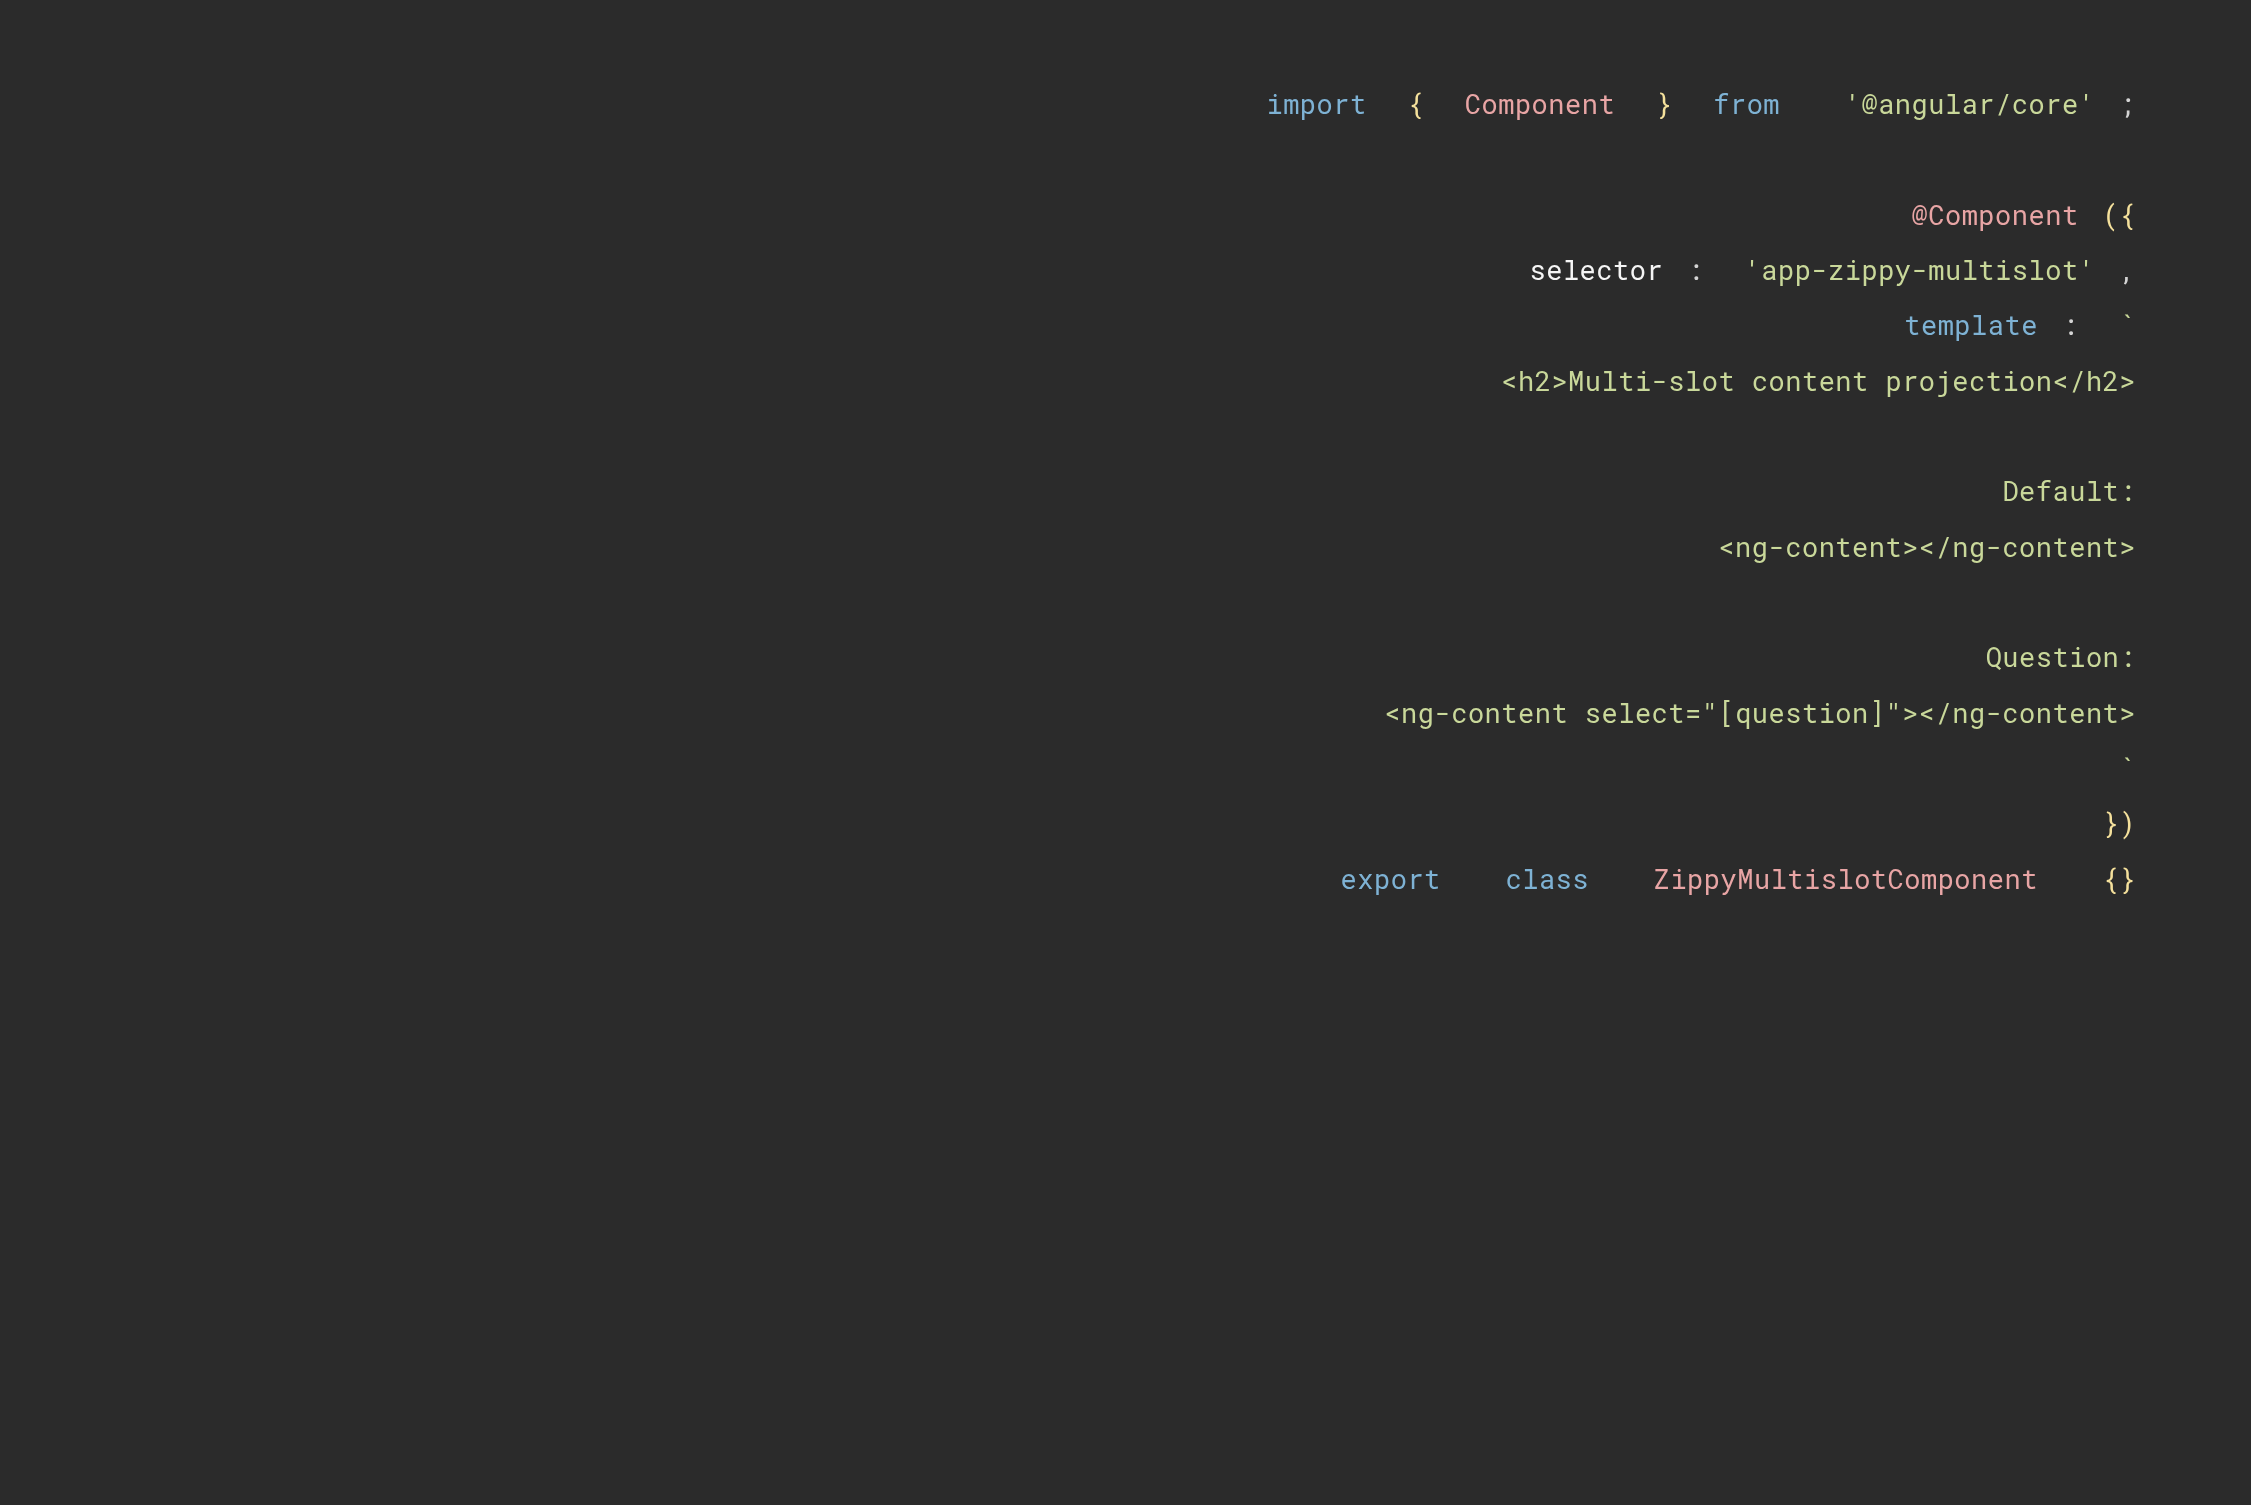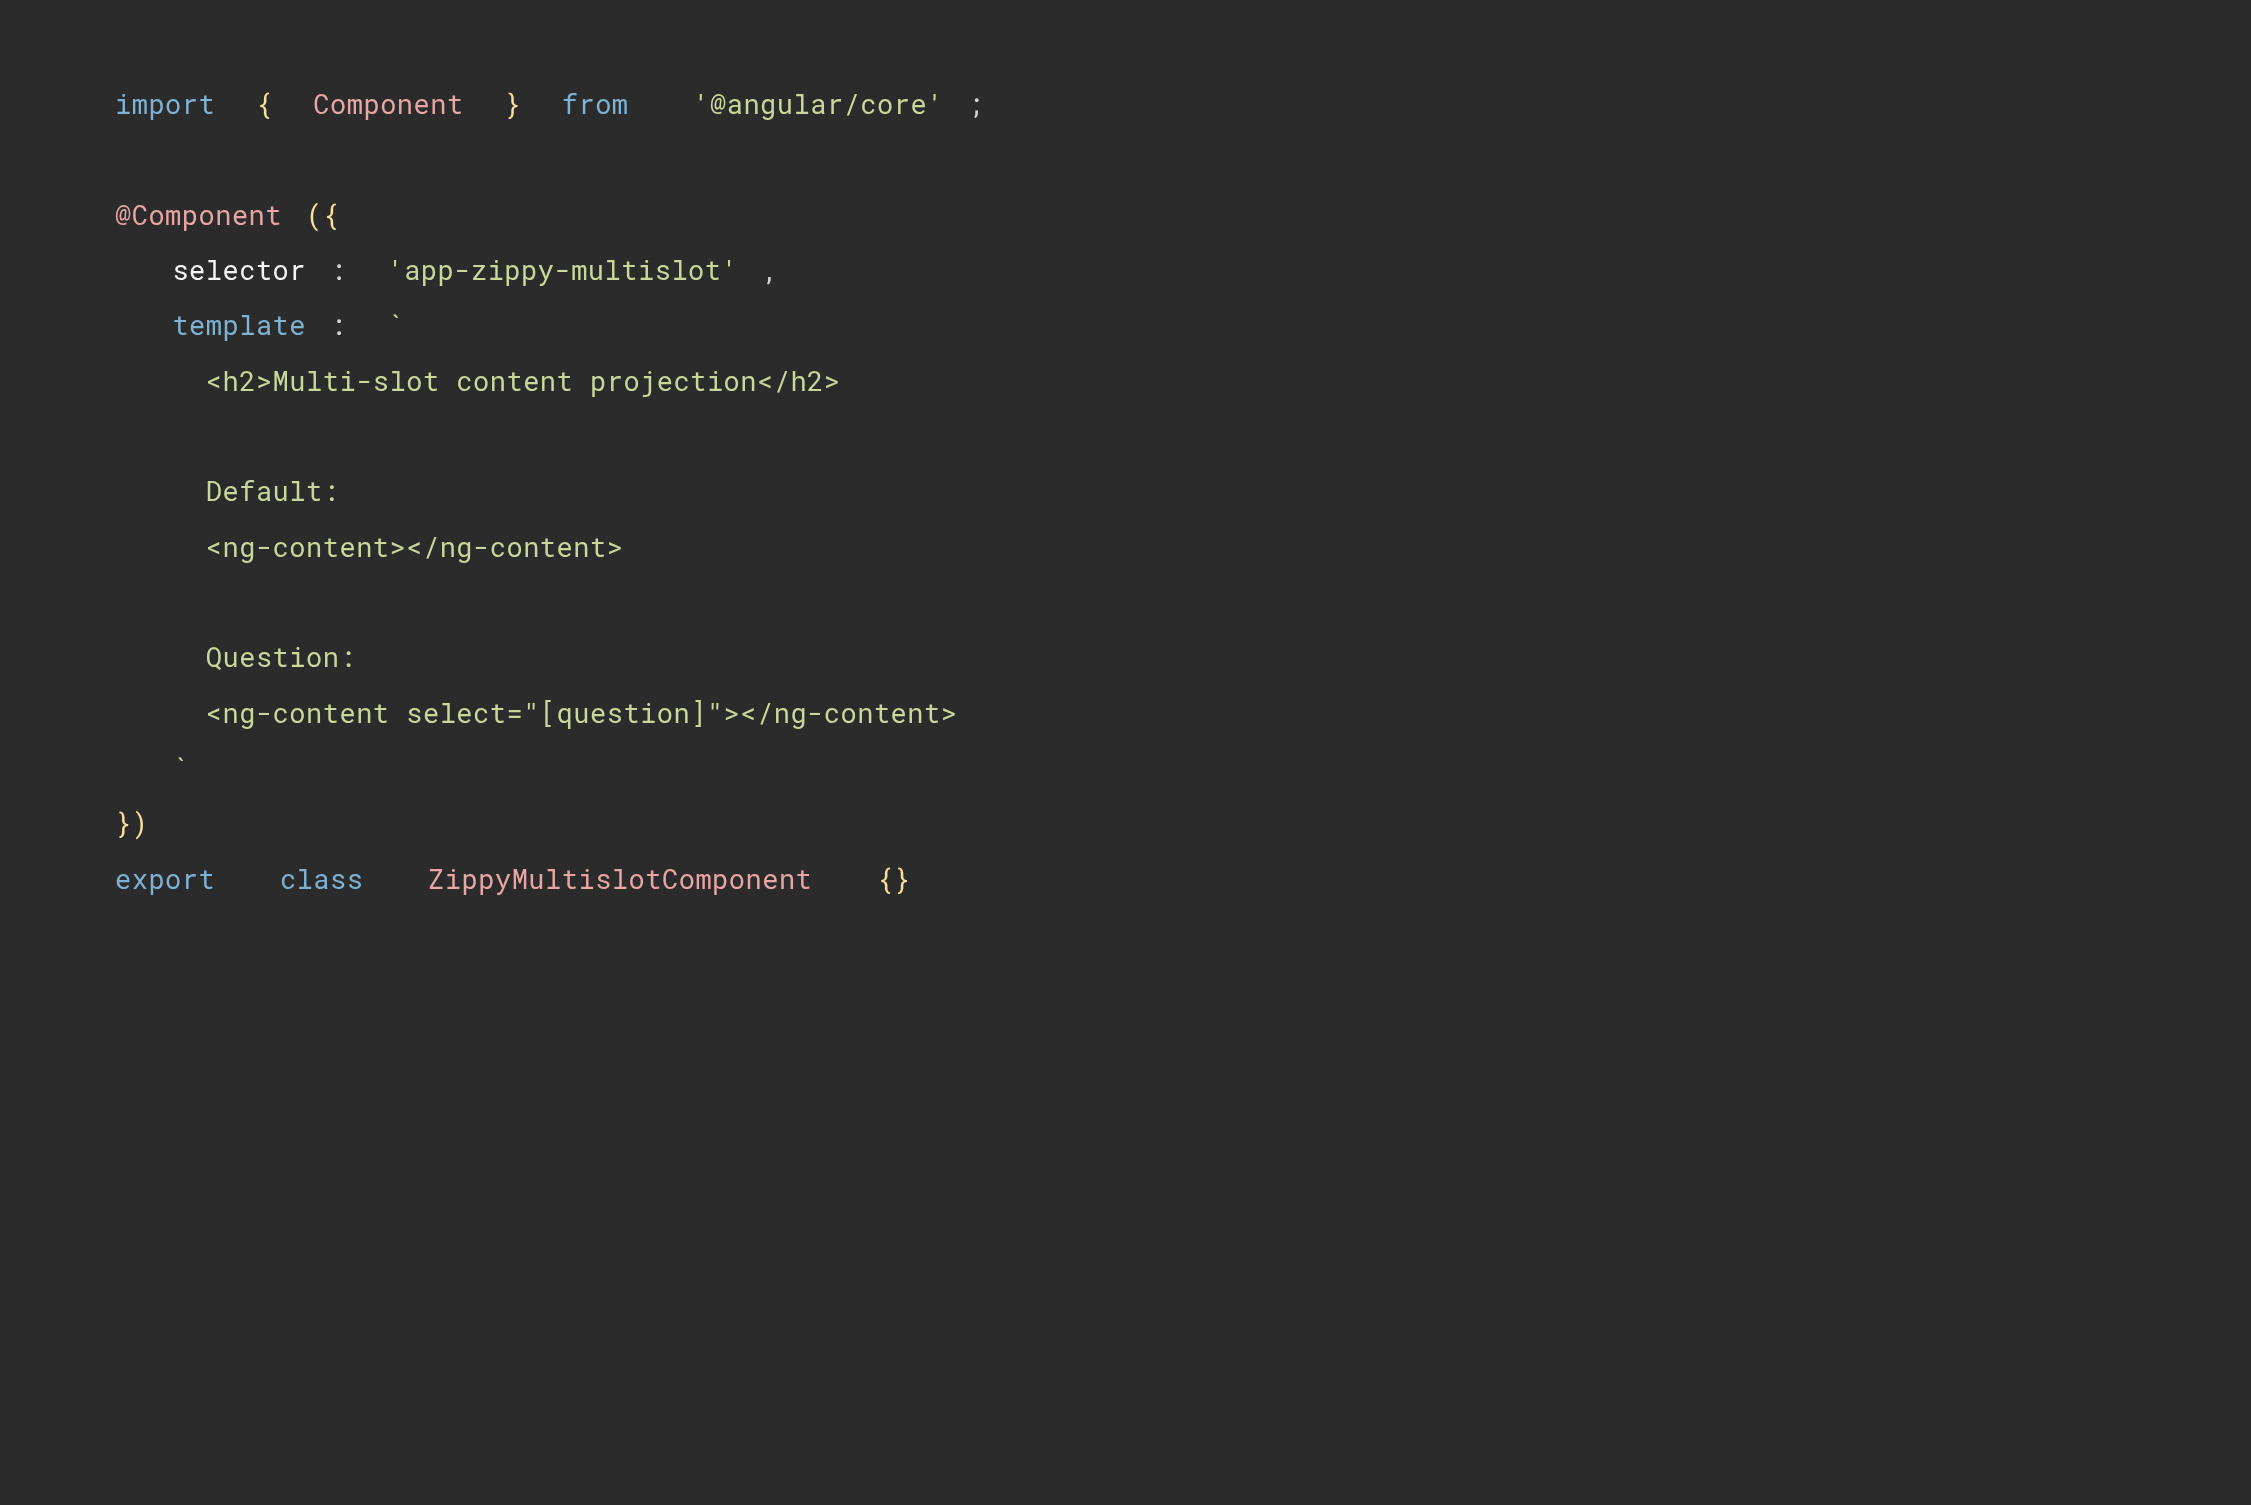--- a/index.html
+++ b/index.html
@@ -1,18 +1,19 @@
 <!DOCTYPE html>
 <html><head>
   <meta charset="utf-8">
   <style>
     * {
       margin: 12px;
       padding: 0;
       box-sizing: border-box;
+      text-align: right;
     }
     
     body {
       background-color: #2b2b2b;
       font-family: 'Roboto Mono', 'Consolas', 'Monaco', monospace;
       font-size: 27px;
       line-height: 2.05;
       color: #e0e0e0;
       padding: 40px 55px;
       letter-spacing: 0.5px;

